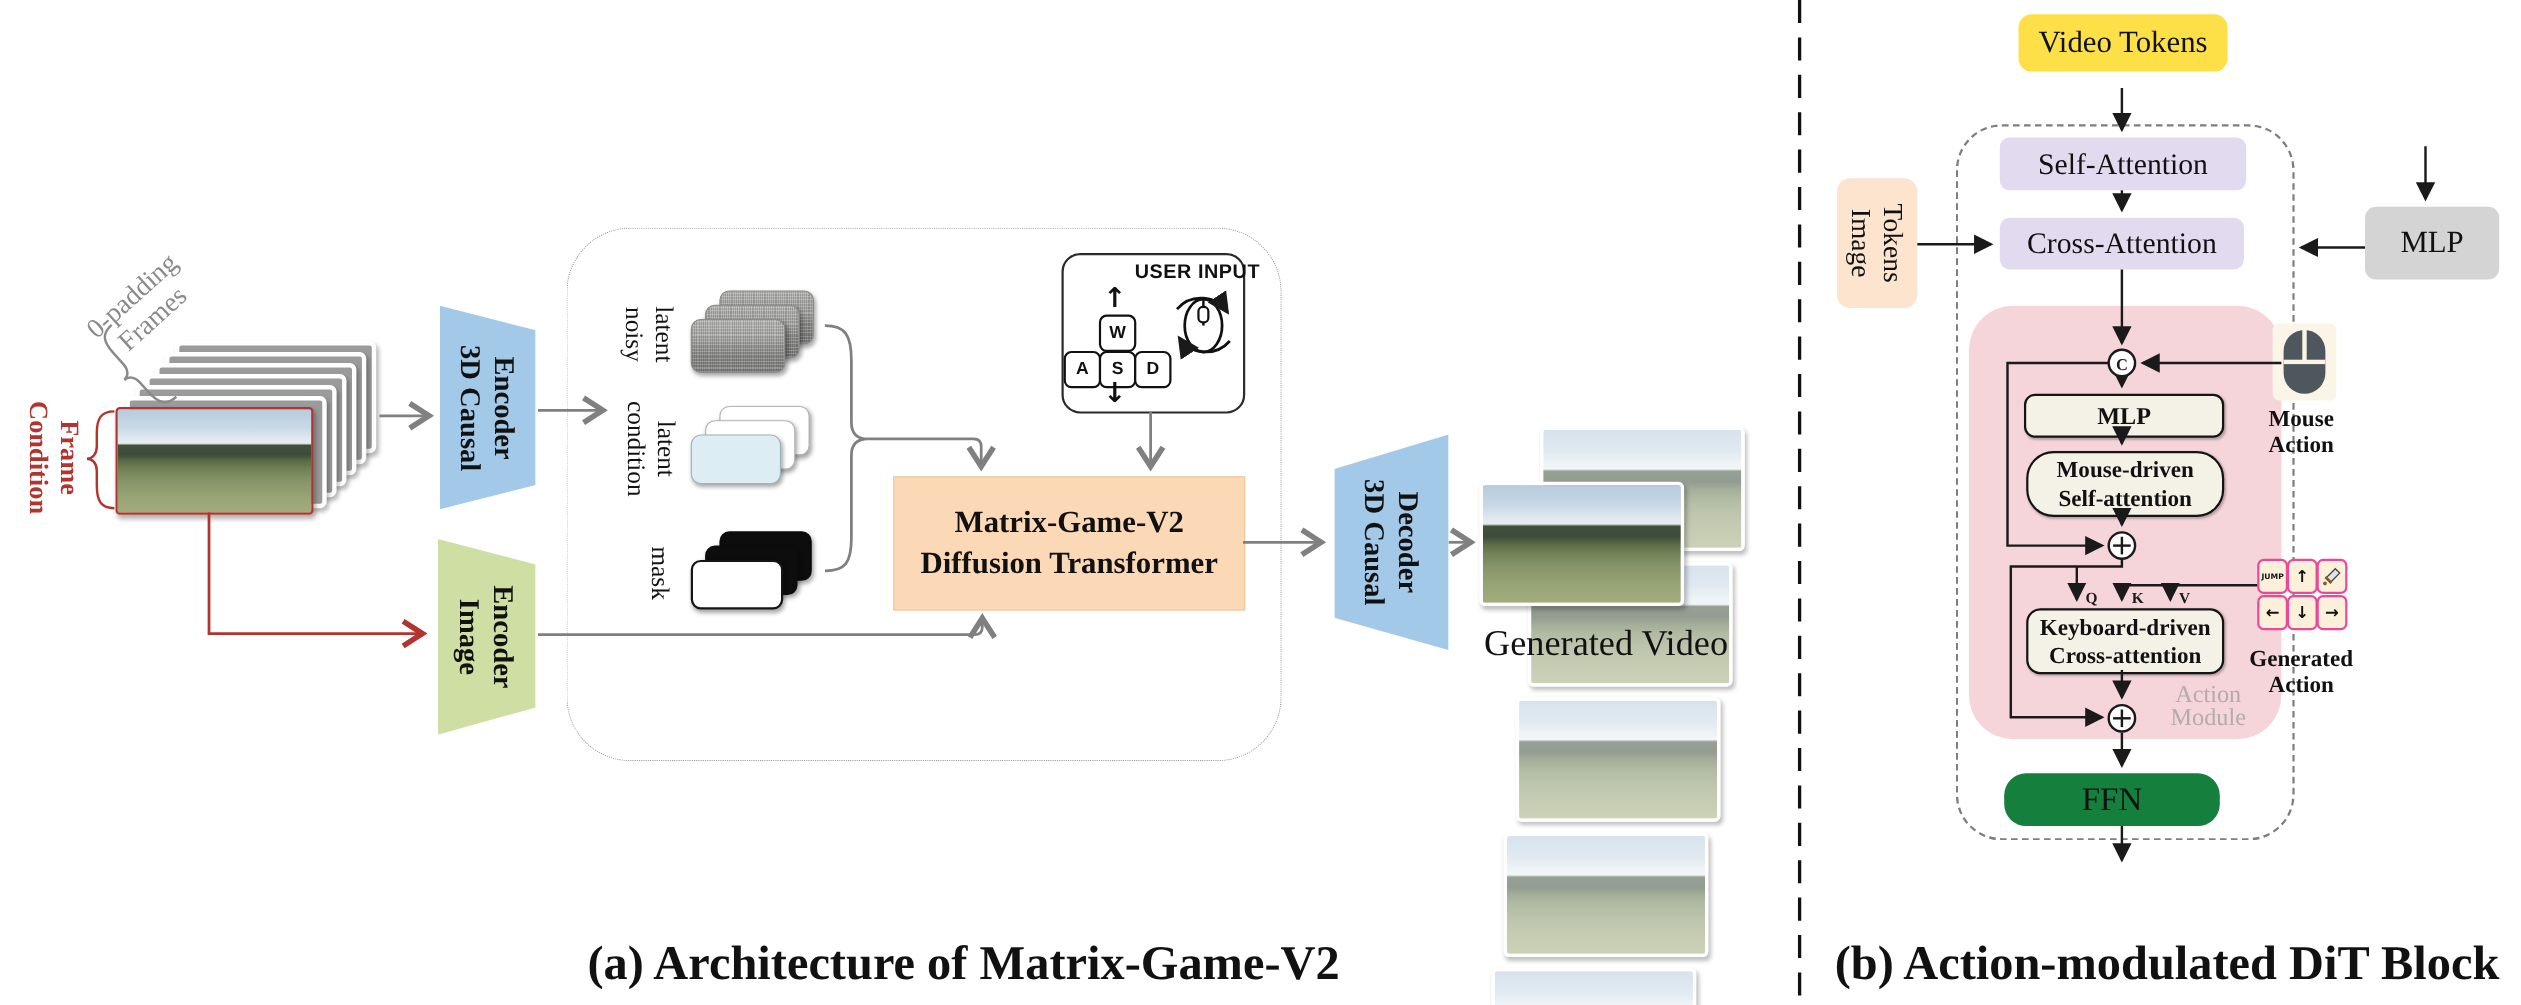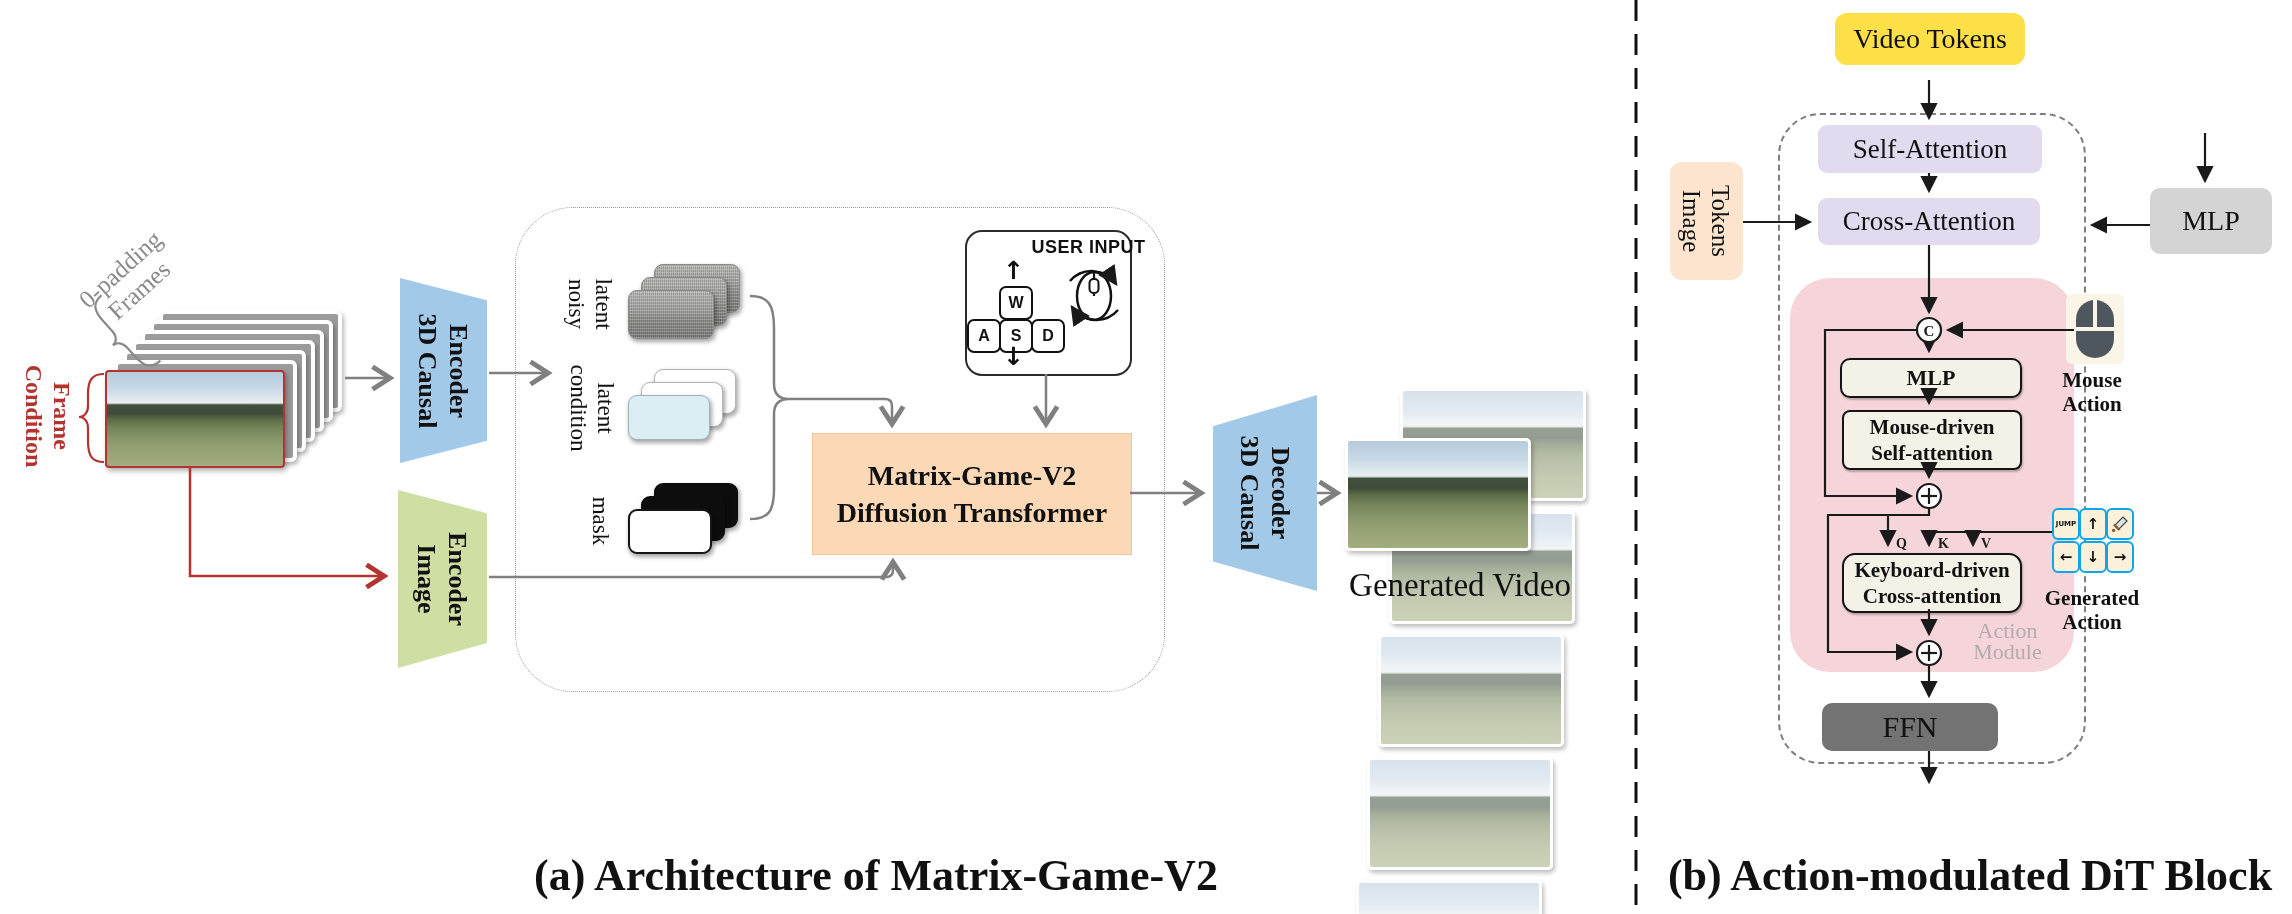--- a/index.html
+++ b/index.html
@@ -52,21 +52,21 @@
   .bbox{position:absolute;border-radius:12px;display:flex;align-items:center;justify-content:center;text-align:center;}
   .fz28{font-size:28px;} .fz27{font-size:27px;} .fz30{font-size:30px;}
   .dashbox{position:absolute;border:2px dashed #7e7e7e;border-radius:42px;}
   .pink{left:1790px;top:278px;width:284px;height:394px;background:#f5d5da;border-radius:40px;}
   .inner{position:absolute;background:#f4f1e6;border:2px solid #141414;border-radius:10px;
          display:flex;flex-direction:column;align-items:center;justify-content:center;
          font-weight:bold;box-shadow:1px 1.5px 2px rgba(0,0,0,.25);}
   .inner .l{font-size:21px;line-height:26px;}
   .amod{color:#b3abac;font-size:22px;line-height:21px;}
   .actlbl{font-weight:bold;font-size:21px;line-height:24px;}
-  .kb{position:absolute;width:24px;height:28px;background:#fbf0da;border:2px solid #0ea5e9;border-radius:6px;
+  .kb{position:absolute;width:24px;height:28px;background:#fbf0da;border:2px solid #ec4899;border-radius:6px;
       display:flex;align-items:center;justify-content:center;font-family:"DejaVu Sans",sans-serif;font-weight:bold;}
   .overlay{position:absolute;left:0;top:0;pointer-events:none;}
   svg text{font-family:"Liberation Serif",serif;}
 </style>
 </head>
 <body>
 
 <div class="stage">
 
   <div class="abs dotbox" style="left:515px;top:207px;width:648px;height:483px;"></div>
@@ -177,35 +177,35 @@
     <div>Tokens</div>
     <div>Image</div>
   </div>
 
   <div class="bbox fz27" style="left:1818px;top:125px;width:224px;height:48px;background:#e2dbef;border-radius:9px;">Self-Attention</div>
   <div class="bbox fz27" style="left:1818px;top:198px;width:222px;height:47px;background:#e2dbef;border-radius:9px;">Cross-Attention</div>
 
   <div class="inner" style="left:1840px;top:358px;width:178px;height:36px;font-size:22px;">
     <div>MLP</div>
   </div>
-  <div class="inner" style="left:1842px;top:410px;width:176px;height:56px;border-radius:8px;">
+  <div class="inner" style="left:1842px;top:410px;width:176px;height:56px;border-radius:25px;">
     <div class="l">Mouse-driven</div>
     <div class="l">Self-attention</div>
   </div>
   <div class="inner" style="left:1842px;top:553px;width:176px;height:56px;border-radius:13px;">
     <div class="l">Keyboard-driven</div>
     <div class="l">Cross-attention</div>
   </div>
 
   <div class="abs amod" style="left:1955px;top:620px;width:105px;text-align:center;">
     <div>Action</div>
     <div>Module</div>
   </div>
 
-  <div class="bbox fz30" style="left:1822px;top:703px;width:176px;height:48px;background:#737373;border-radius:10px;">FFN</div>
+  <div class="bbox fz30" style="left:1822px;top:703px;width:196px;height:48px;background:#15803d;border-radius:20px;">FFN</div>
 
   <div class="abs" style="left:2066px;top:294px;width:58px;height:70px;background:#fbf5e7;border-radius:6px;"></div>
   <div class="abs" style="left:2076px;top:300px;width:38px;height:58px;background:#4e575d;border-radius:19px;"></div>
   <div class="abs" style="left:2093px;top:300px;width:4px;height:29px;background:#fbf5e7;"></div>
   <div class="abs" style="left:2076px;top:327px;width:38px;height:4px;background:#fbf5e7;"></div>
   <div class="abs actlbl" style="left:2046px;top:368px;width:92px;text-align:center;">
     <div>Mouse</div>
     <div>Action</div>
   </div>
 

